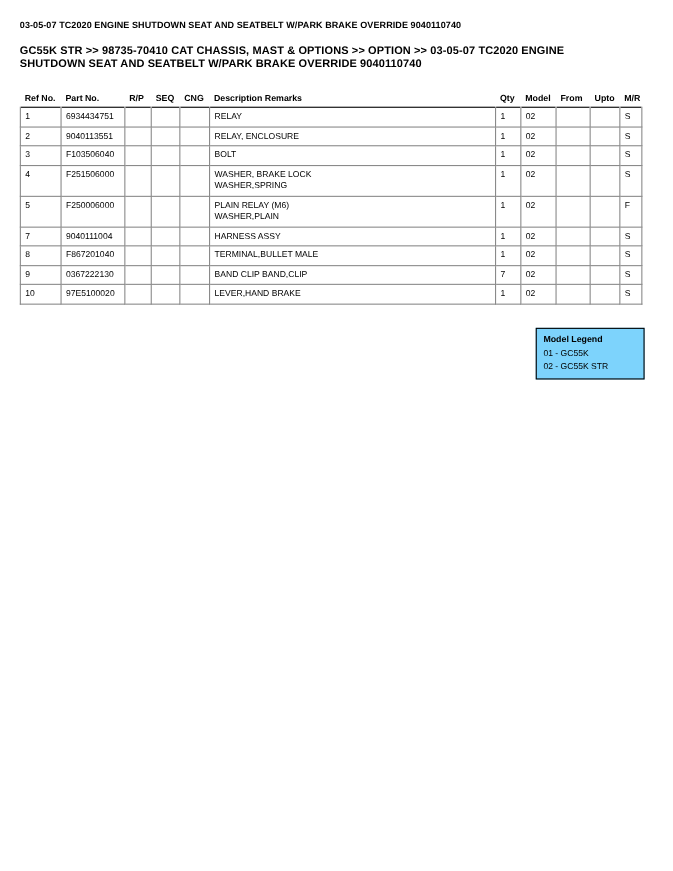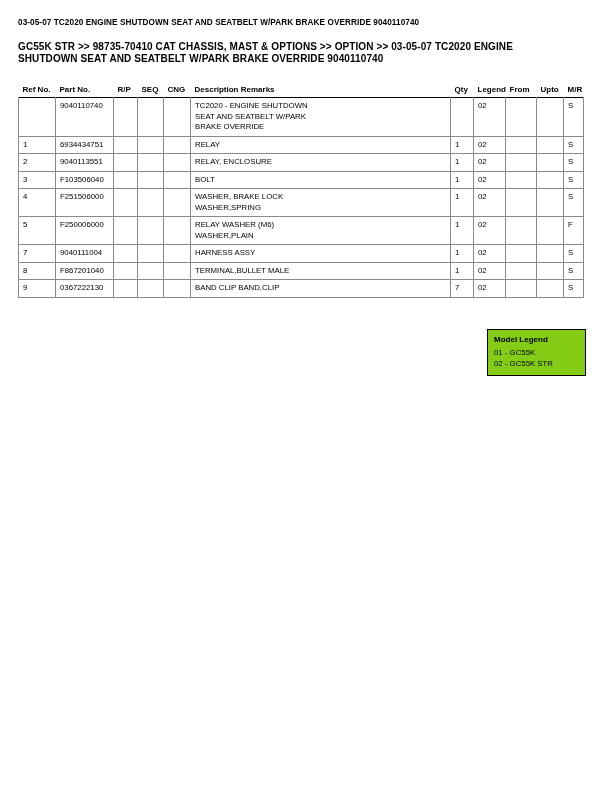--- a/index.html
+++ b/index.html
@@ -101,24 +101,24 @@
   .c-qty   { width: 23px; }
   .c-model { width: 32px; }
   .c-from  { width: 31px; }
   .c-upto  { width: 27px; }
   .c-mr    { width: 20px; }
 
   
   .legend {
     position: absolute;
     left: 487px;
-    top: 329px;
+    top: 298px;
     width: 85px;
     border: 1px solid #000;
-    background: #84cc16;
+    background: #7dd3fc;
     padding: 4px 6px 5px 6px;
     font-size: 7.8px;
     line-height: 11.5px;
   }
   .legend-title {
     font-weight: bold;
     font-size: 8px;
     display: block;
     margin-bottom: 1px;
   }
@@ -150,45 +150,28 @@
       </colgroup>
       <thead>
         <tr>
           <th>Ref No.</th>
           <th>Part No.</th>
           <th>R/P</th>
           <th>SEQ</th>
           <th>CNG</th>
           <th>Description Remarks</th>
           <th>Qty</th>
-          <th>Legend</th>
+          <th>Model</th>
           <th>From</th>
           <th>Upto</th>
           <th>M/R</th>
         </tr>
       </thead>
       <tbody id="parts-body">
           <tr>
-            <td></td>
-            <td>9040110740</td>
-            <td></td>
-            <td></td>
-            <td></td>
-            <td>
-              <span class="desc-line">TC2020 - ENGINE SHUTDOWN</span>
-              <span class="desc-line">SEAT AND SEATBELT W/PARK</span>
-              <span class="desc-line">BRAKE OVERRIDE</span>
-            </td>
-            <td></td>
-            <td>02</td>
-            <td></td>
-            <td></td>
-            <td>S</td>
-          </tr>
-          <tr>
             <td>1</td>
             <td>6934434751</td>
             <td></td>
             <td></td>
             <td></td>
             <td>
               <span class="desc-line">RELAY</span>
             </td>
             <td>1</td>
             <td>02</td>
@@ -242,21 +225,21 @@
             <td></td>
             <td>S</td>
           </tr>
           <tr>
             <td>5</td>
             <td>F250006000</td>
             <td></td>
             <td></td>
             <td></td>
             <td>
-              <span class="desc-line">RELAY WASHER (M6)</span>
+              <span class="desc-line">PLAIN RELAY (M6)</span>
               <span class="desc-line">WASHER,PLAIN</span>
             </td>
             <td>1</td>
             <td>02</td>
             <td></td>
             <td></td>
             <td>F</td>
           </tr>
           <tr>
             <td>7</td>
@@ -291,20 +274,35 @@
           <tr>
             <td>9</td>
             <td>0367222130</td>
             <td></td>
             <td></td>
             <td></td>
             <td>
               <span class="desc-line">BAND CLIP BAND,CLIP</span>
             </td>
             <td>7</td>
+            <td>02</td>
+            <td></td>
+            <td></td>
+            <td>S</td>
+          </tr>
+          <tr>
+            <td>10</td>
+            <td>97E5100020</td>
+            <td></td>
+            <td></td>
+            <td></td>
+            <td>
+              <span class="desc-line">LEVER,HAND BRAKE</span>
+            </td>
+            <td>1</td>
             <td>02</td>
             <td></td>
             <td></td>
             <td>S</td>
           </tr>
         </tbody>
     </table>
   </div>
 
   <div class="legend">

